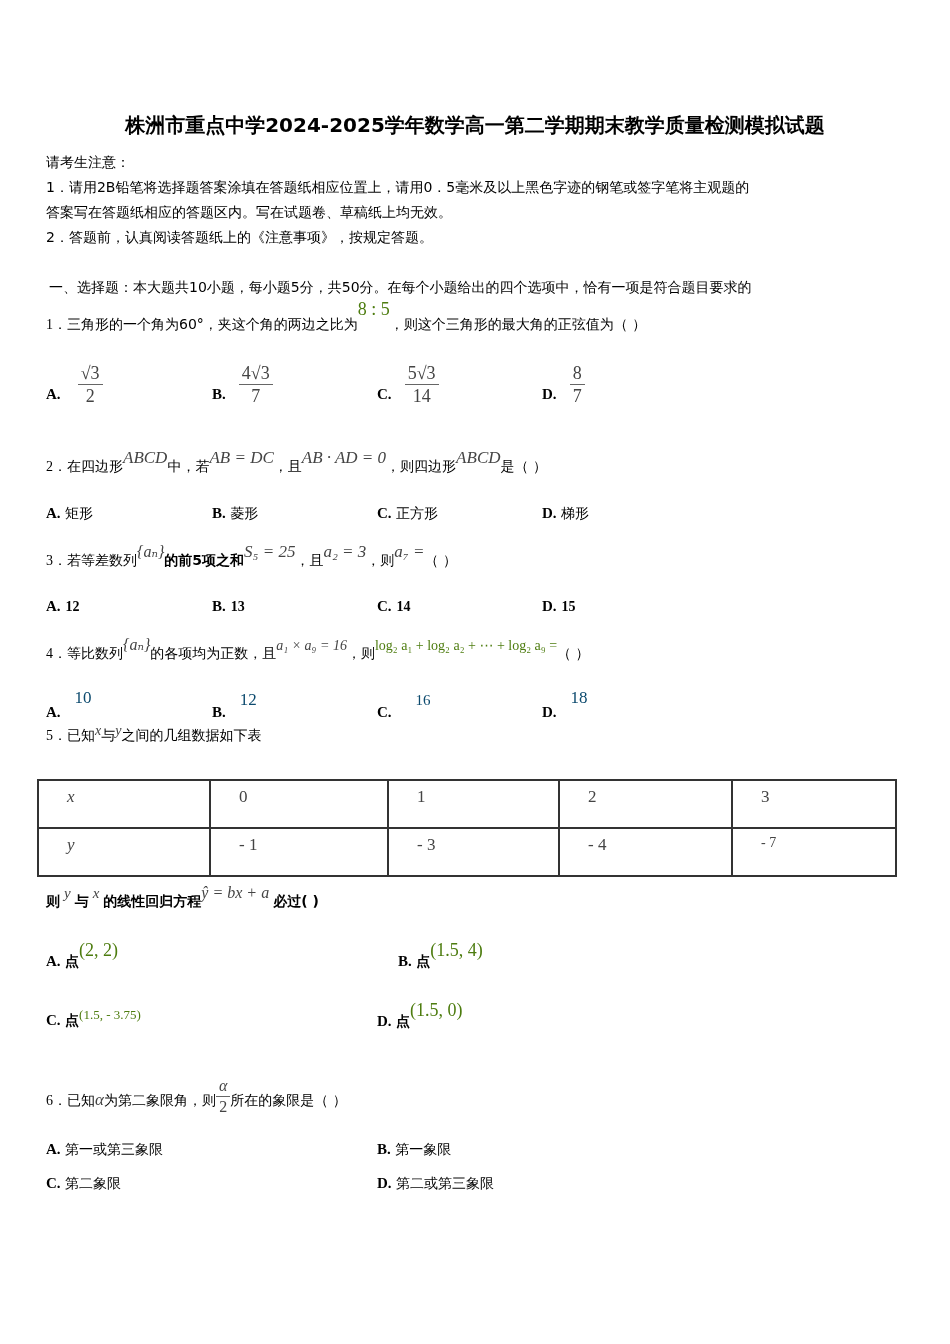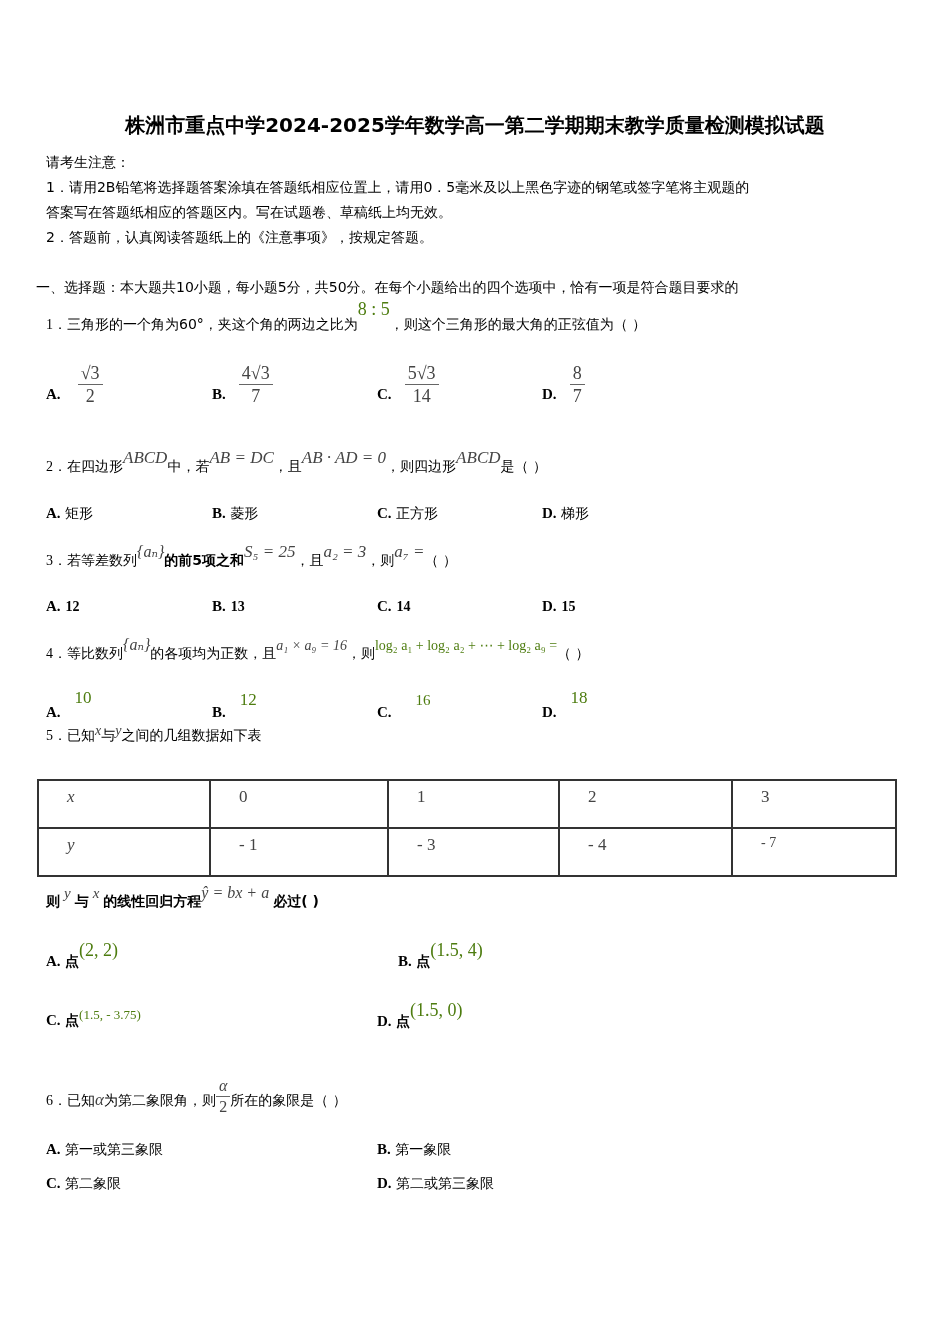--- a/index.html
+++ b/index.html
@@ -5,21 +5,21 @@
   html, body { margin: 0; padding: 0; background: #ffffff; }
   body { width: 950px; height: 1344px; position: relative; overflow: hidden;
          font-family: "DejaVu Sans", "Liberation Sans", sans-serif; color: #000; }
   .abs { position: absolute; white-space: nowrap; }
   .title { left: 0; width: 950px; top: 112px; text-align: center;
            font-size: 20px; font-weight: bold; letter-spacing: 0px; }
   .t { font-size: 14px; line-height: 20px; }
   .serif { font-family: "Liberation Serif", "DejaVu Serif", serif; }
   .math { font-family: "Liberation Serif", "DejaVu Serif", serif; font-style: italic; color: #444; }
   .mathn { font-family: "Liberation Serif", "DejaVu Serif", serif; color: #4d7c0f; }
-  .num { font-family: "Liberation Serif", "DejaVu Serif", serif; color: #4d7c0f; }
+  .num { font-family: "Liberation Serif", "DejaVu Serif", serif; color: #0c4a6e; }
   .opt-label { font-family: "Liberation Serif", "DejaVu Serif", serif; font-weight: bold; font-size: 15px; }
   .bold { font-weight: bold; }
   .sup { position: relative; top: -8px; }
   .frac { display: inline-block; text-align: center; vertical-align: middle;
           font-family: "Liberation Serif", "DejaVu Serif", serif; color: #444; font-size: 18px; line-height: 22px; }
   .frac .n { display: block; padding: 0 3px; border-bottom: 1px solid #666; }
   .frac .d { display: block; padding: 0 3px; }
   table.data { position: absolute; left: 37px; top: 779px; width: 860px; height: 96px;
                border-collapse: collapse; }
   table.data td { border: 2px solid #333; vertical-align: top; padding: 6px 0 0 28px;
@@ -29,21 +29,21 @@
 </head>
 <body>
 
 <div class="abs title">株洲市重点中学2024-2025学年数学高一第二学期期末教学质量检测模拟试题</div>
 
 <div class="abs t" style="left:46px; top:152px;">请考生注意：</div>
 <div class="abs t" style="left:46px; top:177px;">1．请用2B铅笔将选择题答案涂填在答题纸相应位置上，请用0．5毫米及以上黑色字迹的钢笔或签字笔将主观题的</div>
 <div class="abs t" style="left:46px; top:202px;">答案写在答题纸相应的答题区内。写在试题卷、草稿纸上均无效。</div>
 <div class="abs t" style="left:46px; top:227px;">2．答题前，认真阅读答题纸上的《注意事项》，按规定答题。</div>
 
-<div class="abs t" style="left:36px; top:277px;">一、选择题：本大题共10小题，每小题5分，共50分。在每个小题给出的四个选项中，恰有一项是符合题目要求的</div>
+<div class="abs t" style="left:49px; top:277px;">一、选择题：本大题共10小题，每小题5分，共50分。在每个小题给出的四个选项中，恰有一项是符合题目要求的</div>
 
 <div class="abs t" style="left:46px; top:313px;">
   <span class="serif">1．</span><span>三角形的一个角为60°，夹这个角的两边之比为</span><span class="mathn sup" style="font-size:18px; top:-14px;">8 : 5</span><span>，则这个三角形的最大角的正弦值为（    ）</span>
 </div>
 <div class="abs" style="left:46px; top:362px;">
   <span class="opt-label" style="position:relative; top:10px;">A.</span>
   <span class="frac" style="margin-left:12px;"><span class="n">√3</span><span class="d">2</span></span>
 </div>
 <div class="abs" style="left:212px; top:362px;">
   <span class="opt-label" style="position:relative; top:10px;">B.</span>

